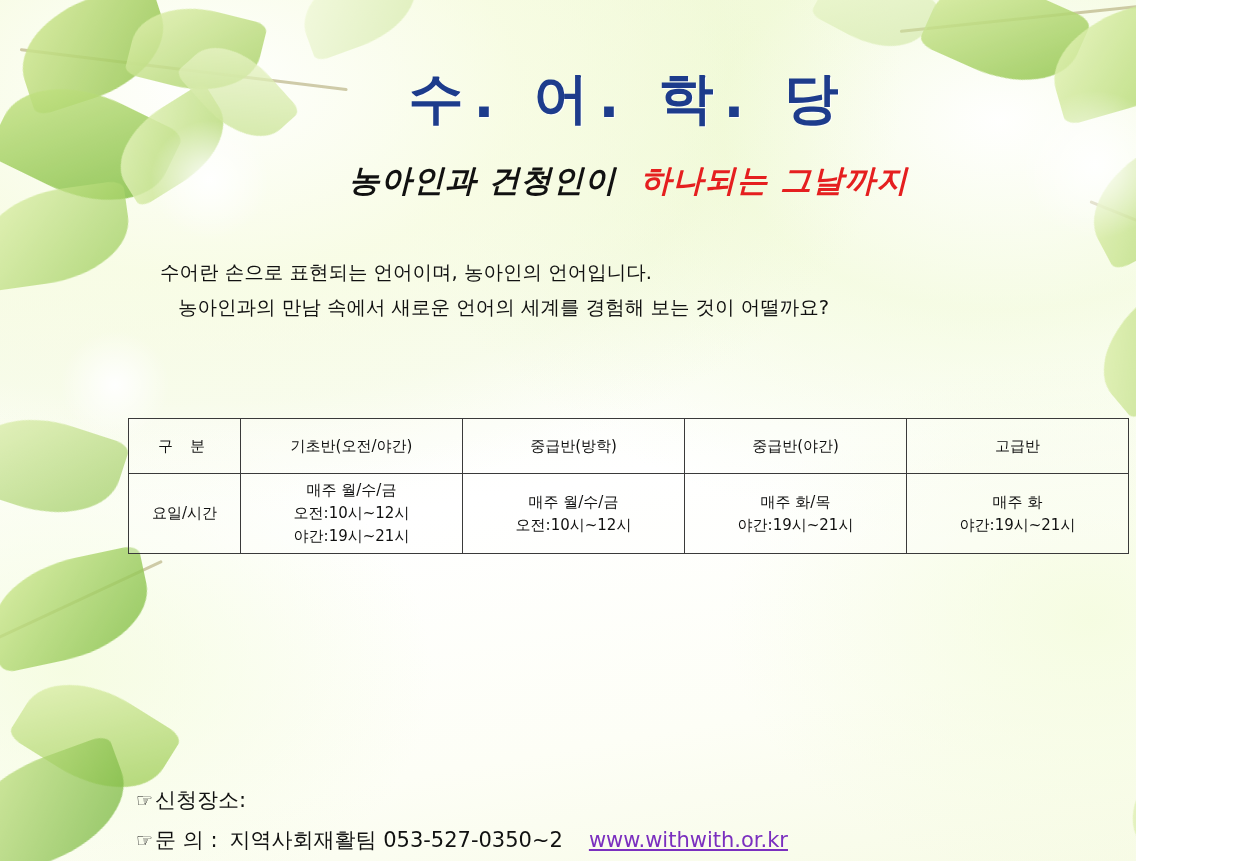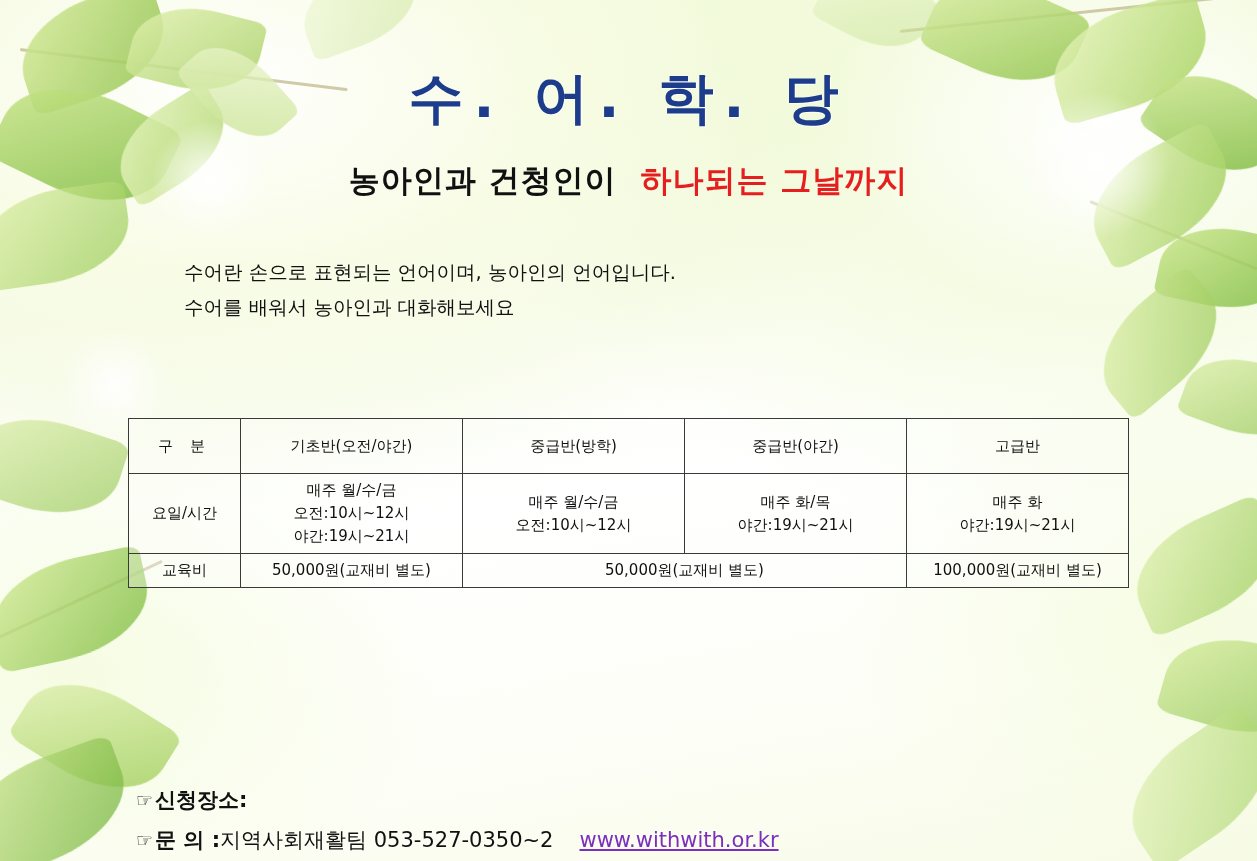--- a/index.html
+++ b/index.html
@@ -8,21 +8,21 @@
   }
   body {
     width: 1257px;
     height: 861px;
     font-family: "DejaVu Sans", "Liberation Sans", sans-serif;
     background: #ffffff;
     overflow: hidden;
   }
   .poster {
     position: relative;
-    width: 1257px;
+    width: 1136px;
     height: 861px;
     overflow: hidden;
     background:
       radial-gradient(ellipse 700px 420px at 18% 10%, rgba(255,255,255,0.95) 0%, rgba(247,252,226,0.75) 45%, rgba(232,245,196,0.25) 75%, rgba(255,255,255,0) 100%),
       radial-gradient(ellipse 620px 420px at 88% 14%, rgba(255,255,255,0.9) 0%, rgba(240,250,214,0.6) 45%, rgba(255,255,255,0) 100%),
       radial-gradient(ellipse 520px 380px at 6% 78%, rgba(244,252,222,0.85) 0%, rgba(255,255,255,0) 70%),
       radial-gradient(ellipse 520px 380px at 96% 72%, rgba(244,252,222,0.85) 0%, rgba(255,255,255,0) 70%),
       linear-gradient(170deg, #f6fbe4 0%, #fbfdf1 28%, #ffffff 55%, #fdfef6 80%, #f7fbe6 100%);
   }
   
@@ -71,31 +71,32 @@
     text-shadow: 1px 1px 0 rgba(255,255,255,0.8);
   }
   .subtitle {
     position: absolute;
     top: 160px;
     left: 0;
     width: 1257px;
     text-align: center;
     font-size: 31px;
     font-weight: bold;
+    font-style: italic;
     color: #111111;
     letter-spacing: 1px;
   }
   .subtitle .accent {
     color: #e51f1f;
     margin-left: 12px;
   }
   .intro {
     position: absolute;
     top: 255px;
-    left: 184px;
+    left: 160px;
     width: 1000px;
     font-size: 19.5px;
     color: #111111;
     line-height: 35px;
   }
   .intro div { white-space: nowrap; }
   .intro .ln2 { padding-left: 2px; }
   .intro .ln3 { padding-left: 18px; }
 
   
@@ -145,23 +146,23 @@
   .footer .row {
     display: flex;
     align-items: center;
     margin-bottom: 12px;
     white-space: nowrap;
   }
   .footer .hand {
     font-size: 19px;
     margin-right: 2px;
   }
-  .footer .lbl { font-weight: bold; }
+  .footer .lbl { font-weight: normal; }
   .footer .val { margin-left: 22px; }
-  .footer .val2 { }
+  .footer .val2 { margin-left: 12px; }
   .footer .url {
     color: #7b2fbf;
     text-decoration: underline;
     margin-left: 26px;
     font-size: 21px;
   }
 </style>
 </head>
 <body>
 
@@ -208,21 +209,21 @@
   <div class="content">
     <div class="title">수. 어. 학. 당</div>
 
     <div class="subtitle">
       <span>농아인과 건청인이</span>
       <span class="accent">하나되는 그날까지</span>
     </div>
 
     <div class="intro">
       <div class="ln1">수어란 손으로 표현되는 언어이며, 농아인의 언어입니다.</div>
-      <div class="ln1">수어를 배워서 농아인과 대화해보세요</div>
+      <div class="ln3">농아인과의 만남 속에서 새로운 언어의 세계를 경험해 보는 것이 어떨까요?</div>
     </div>
 
     <div class="tableWrap">
       <table class="course">
         <colgroup>
           <col style="width:112px">
           <col style="width:222px">
           <col style="width:222px">
           <col style="width:222px">
           <col style="width:222px">
@@ -255,26 +256,20 @@
               <div>야간:19시~21시</div>
             </td>
             <td class="cell-lines">
               <div>매주 화</div>
               <div>야간:19시~21시</div>
             </td>
           </tr>
 
 
 
-          <tr>
-            <td class="r-label">교육비</td>
-            <td>50,000원(교재비 별도)</td>
-            <td colspan="2">50,000원(교재비 별도)</td>
-            <td>100,000원(교재비 별도)</td>
-          </tr>
 
         </tbody>
       </table>
     </div>
 
     <div class="footer">
       <div class="row">
         <span class="hand">☞</span>
         <span class="lbl">신청장소:</span>
       </div>

